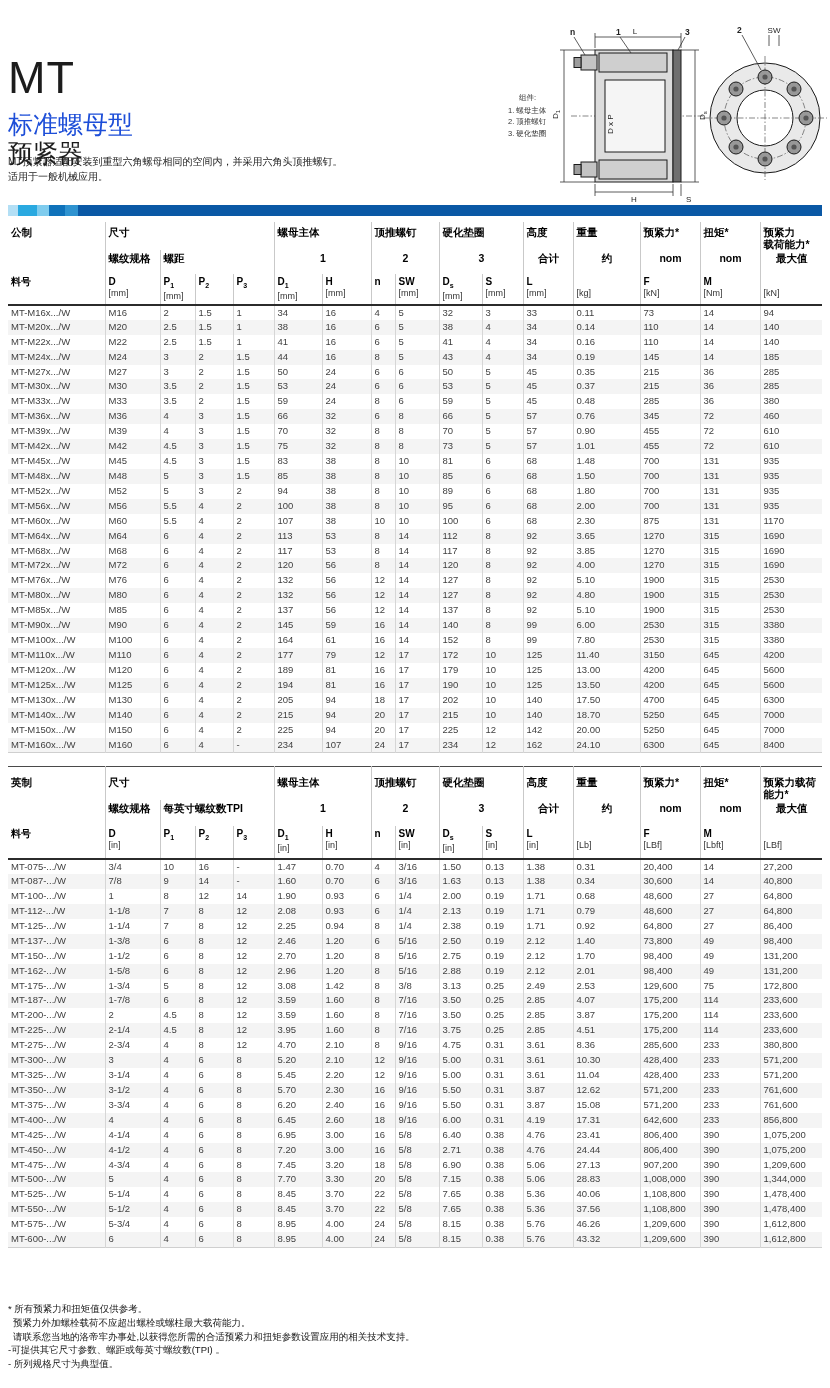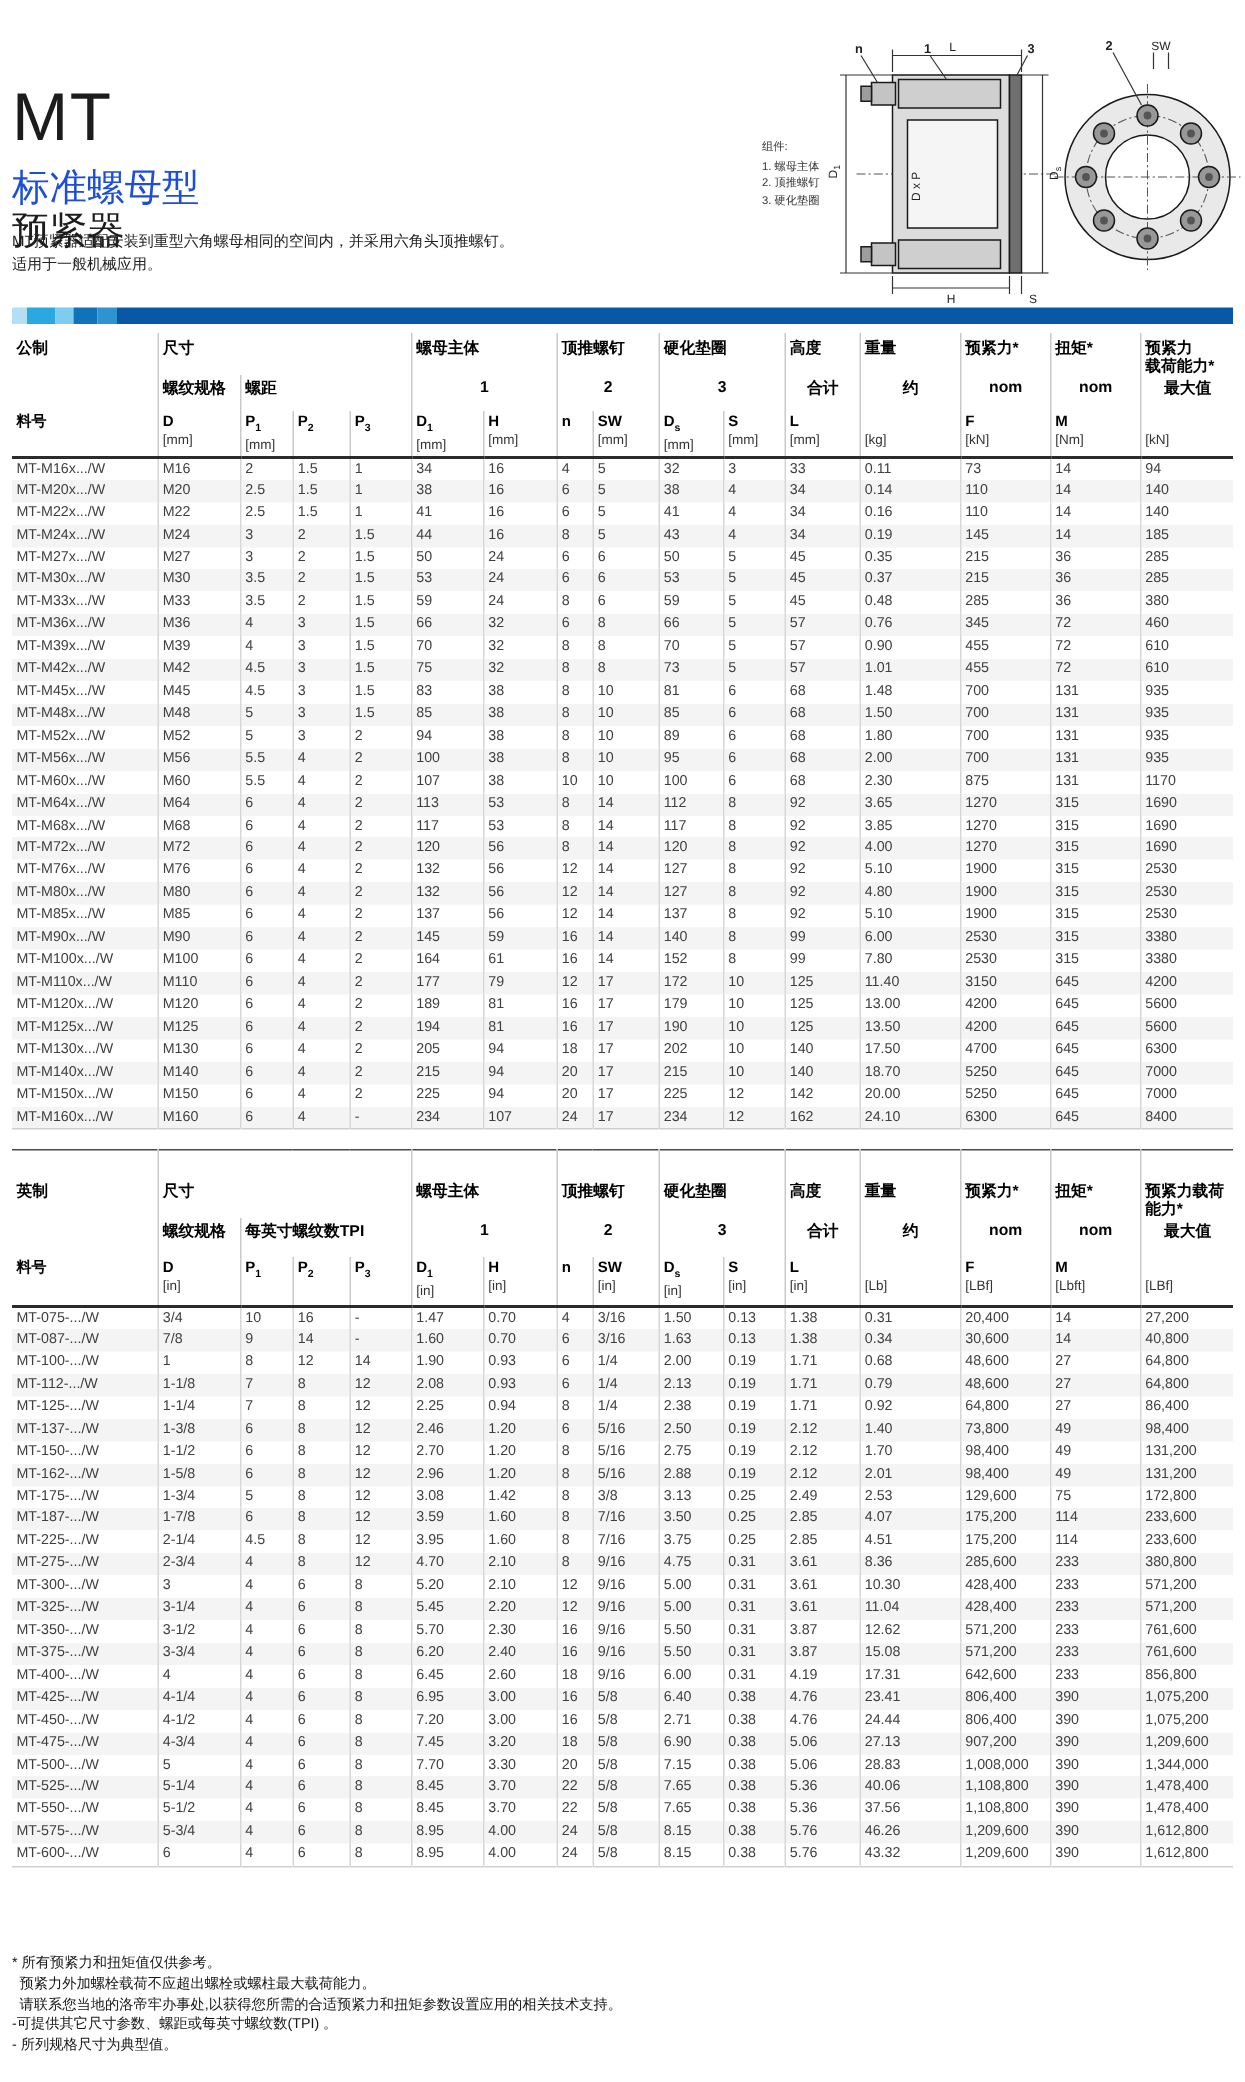--- a/index.html
+++ b/index.html
@@ -6,38 +6,38 @@
   html,body { background:#ffffff; }
   body { width:830px; font-family:"Liberation Sans","DejaVu Sans",sans-serif; }
   .page { position:relative; width:830px; height:1388px; background:#fff; overflow:hidden; }
 
   .title { position:absolute; left:8px; top:54px; font-size:45px; font-weight:300; color:#1c1c1c; line-height:1.05; letter-spacing:1px; }
   .sub1  { position:absolute; left:8px; top:108px; font-size:25px; font-weight:400; color:#1d4ed8; }
   .sub2  { position:absolute; left:8px; top:137px; font-size:25px; font-weight:400; color:#1c1c1c; }
   .desc  { position:absolute; left:8px; top:155px; font-size:10px; color:#222; line-height:1.45; }
 
   .comp  { position:absolute; left:508px; top:92px; font-size:7.5px; color:#333; line-height:1.55; }
-  .comp .c-title { margin-bottom:1px; }
+  .comp .c-title { margin-bottom:1px;margin-left:11px; }
 
   .diagram { position:absolute; left:543px; top:22px; }
   .diagram text { font-family:"Liberation Sans","DejaVu Sans",sans-serif; fill:#222; }
   .dim { stroke:#333; stroke-width:0.8; fill:none; }
   .edge { stroke:#1a1a1a; stroke-width:1; }
   .cline { stroke:#555; stroke-width:0.7; stroke-dasharray:6 2 1.5 2; fill:none; }
 
   .bar { position:absolute; left:8px; top:205px; width:814px; height:11px; display:flex; }
   .bar span { display:block; height:11px; }
 
   .spec { position:absolute; left:8px; width:814px; border-collapse:collapse; table-layout:fixed; }
   .spec th, .spec td { text-align:left; vertical-align:top; overflow:hidden; white-space:nowrap; }
   .spec.metric { top:222px; }
   .spec.imperial { top:766px; border-top:1px solid #4a4a4a; }
 
   .hrowA th { font-size:10.5px; font-weight:bold; color:#000; padding:4px 2px 0 3px; height:28px; line-height:1.15; }
-  .spec.imperial .hrowA th { padding-top:21px; height:33px; }
+  .spec.imperial .hrowA th { padding-top:9px; height:33px; }
   .hrowB th { font-size:10.5px; font-weight:bold; color:#000; padding:2px 2px 0 3px; height:24px; }
   .spec.imperial .hrowB th { height:26px; }
   .ctr { text-align:center !important; }
 
   .urow th { padding:2px 2px 3px 3px; border-bottom:2px solid #2b2b2b; height:30px; }
   .spec.imperial .urow th { height:33px; }
   .urow .cl { font-size:10px; font-weight:bold; color:#000; line-height:1.1; }
   .urow .cl sub { font-size:7px; }
   .urow .cu { font-size:9px; font-weight:normal; color:#333; padding-top:1px; }
   .bl { border-left:1px solid #c9c9c9; }
@@ -1102,20 +1102,38 @@
           <td>7/16</td>
           <td>3.50</td>
           <td>0.25</td>
           <td>2.85</td>
           <td>4.07</td>
           <td>175,200</td>
           <td>114</td>
           <td>233,600</td>
         </tr>
         <tr>
+          <td>MT-200-.../W</td>
+          <td>2</td>
+          <td>4.5</td>
+          <td>8</td>
+          <td>12</td>
+          <td>3.59</td>
+          <td>1.60</td>
+          <td>8</td>
+          <td>7/16</td>
+          <td>3.50</td>
+          <td>0.25</td>
+          <td>2.85</td>
+          <td>3.87</td>
+          <td>175,200</td>
+          <td>114</td>
+          <td>233,600</td>
+        </tr>
+        <tr>
           <td>MT-225-.../W</td>
           <td>2-1/4</td>
           <td>4.5</td>
           <td>8</td>
           <td>12</td>
           <td>3.95</td>
           <td>1.60</td>
           <td>8</td>
           <td>7/16</td>
           <td>3.75</td>

